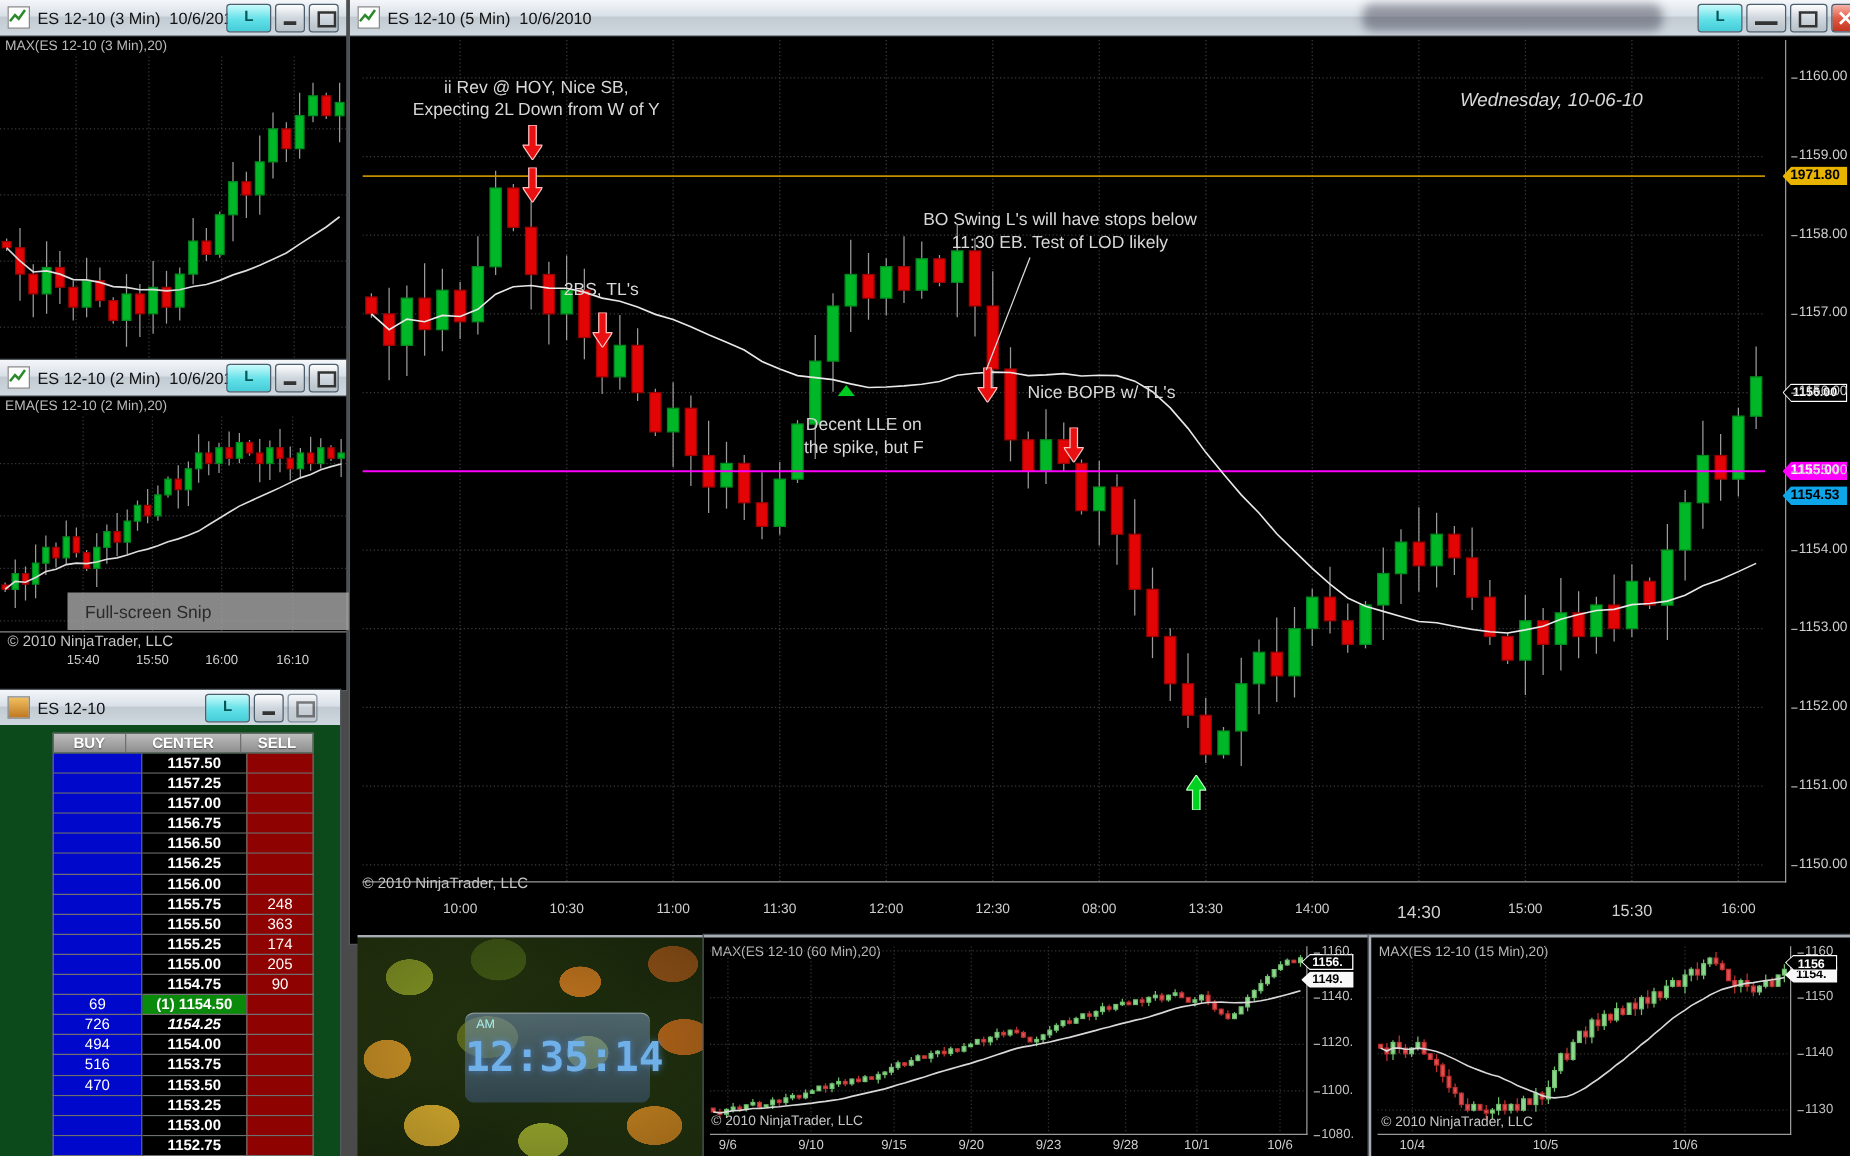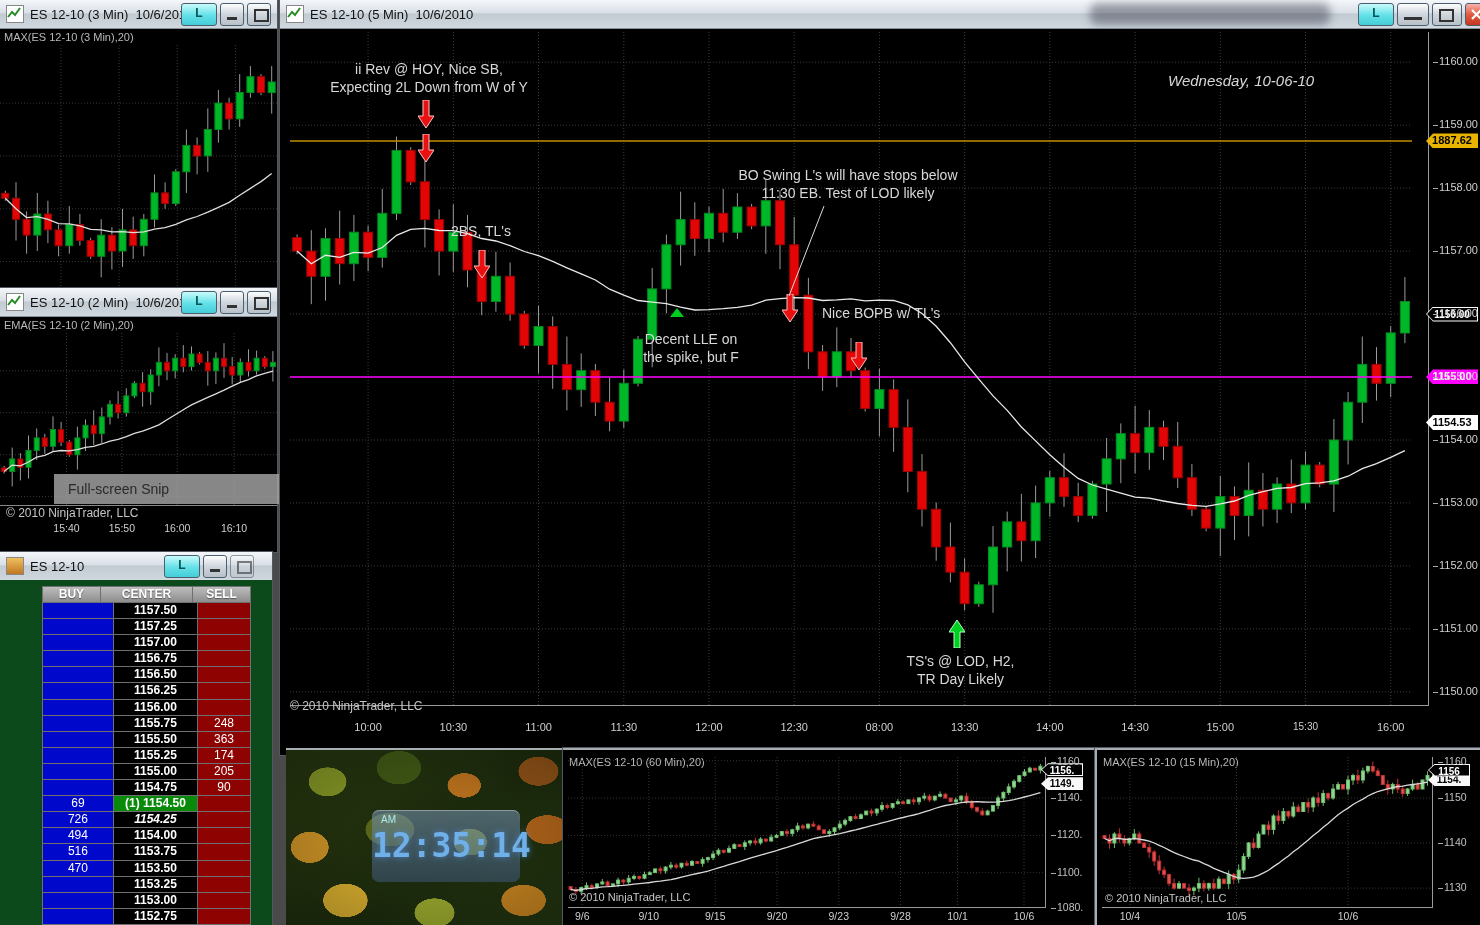--- a/index.html
+++ b/index.html
@@ -592,26 +592,26 @@
         <rect x="1096.2" y="300.9" width="9" height="50.4" fill="#00b827" stroke="#028a1e"></rect>
         <line x1="1114.9" y1="245.1" x2="1114.9" y2="311.2" stroke="#9a9a9a"></line>
         <rect x="1110.4" y="269.5" width="9" height="31.5" fill="#00b827" stroke="#028a1e"></rect>
         <line x1="0" y1="108.9" x2="1122" y2="108.9" stroke="#c18f00" stroke-width="1.5"></line>
         <line x1="0" y1="345.0" x2="1122" y2="345.0" stroke="#ff00ff" stroke-width="1.5"></line>
         <polyline points="7.1,219.1 21.3,231.7 35.5,223.3 49.7,225.4 63.9,220.3 78.1,221.2 92.3,215.5 106.5,203.3 120.7,197.4 134.9,196.4 149.1,198.5 163.3,198.6 177.5,201.7 191.7,206.5 205.9,209.0 220.1,213.6 234.3,219.5 248.5,223.6 262.7,229.4 276.9,235.8 291.2,241.8 305.4,248.0 319.6,257.2 333.8,263.2 348.0,268.5 362.2,270.1 376.4,271.7 390.6,275.1 404.8,278.0 419.0,277.6 433.2,276.7 447.4,275.4 461.6,273.2 475.8,268.2 490.0,266.6 504.2,265.7 518.4,266.0 532.6,268.5 546.8,267.9 561.0,266.9 575.2,268.8 589.4,268.2 603.6,268.5 617.8,272.9 632.0,281.4 646.2,294.3 660.4,310.7 674.6,329.9 688.8,347.2 703.0,363.9 717.2,378.4 731.4,395.0 745.6,408.9 759.8,422.7 774.0,435.3 788.2,446.4 802.4,453.0 816.6,457.1 830.8,461.2 845.1,465.2 859.3,466.2 873.5,469.0 887.7,471.5 901.9,473.4 916.1,474.4 930.3,471.9 944.5,469.0 958.7,463.4 972.9,459.6 987.1,456.4 1001.3,455.5 1015.5,451.7 1029.7,450.8 1043.9,448.9 1058.1,444.2 1072.3,436.6 1086.5,431.6 1100.7,425.3 1114.9,418.7" fill="none" stroke="#e8e8e8" stroke-width="1.3"></polyline>
       </svg>
     <div class="axline-v" style="left:1148px;top:32px;height:674px;"></div>
     <div class="axline-h" style="left:10px;top:705px;width:1139px;"></div>
     <div id="tg5" style="position:absolute;left:1146px;top:32px;width:54px;height:673px;">
-        <div class="tag" style="top: 101.414px; background: rgb(232, 180, 0); color: rgb(0, 0, 0);">1887.62</div>
+        <div class="tag" style="top: 101.414px; background: rgb(232, 180, 0); color: rgb(0, 0, 0);">1971.80</div>
         <div class="tag" style="top: 274.543px; background: rgb(255, 255, 255);">
           <div class="tin" style="background: rgb(0, 0, 0); color: rgb(255, 255, 255);">1156.00</div>
         </div>
         <div class="tag" style="top: 337.499px; background: rgb(255, 0, 255); color: rgb(255, 255, 255);">1155.00</div>
-        <div class="tag" style="top: 383px; background: #ffffff; color: rgb(0, 0, 0);">1154.53</div>
+        <div class="tag" style="top: 357px; background: #0ea5e9; color: rgb(0, 0, 0);">1154.53</div>
       </div>
     <div id="ax5y" style="position:absolute;left:1152px;top:32px;width:46px;height:673px;">
         <div class="axlab" style="top: 23.2189px;">1160.00</div>
         <div class="axlab" style="top: 86.1749px;">1159.00</div>
         <div class="axlab" style="top: 149.131px;">1158.00</div>
         <div class="axlab" style="top: 212.087px;">1157.00</div>
         <div class="axlab" style="top: 275.043px;">1156.00</div>
         <div class="axlab" style="top: 337.999px;">1155.00</div>
         <div class="axlab" style="top: 400.955px;">1154.00</div>
         <div class="axlab" style="top: 463.911px;">1153.00</div>
@@ -622,38 +622,36 @@
     <div id="ax5x" style="position:absolute;left:10px;top:721px;width:1122px;height:16px;">
         <div class="axxlab" style="left: 78.0912px; font-size: 11px;">10:00</div>
         <div class="axxlab" style="left: 163.363px; font-size: 11px;">10:30</div>
         <div class="axxlab" style="left: 248.523px; font-size: 11px;">11:00</div>
         <div class="axxlab" style="left: 333.795px; font-size: 11px;">11:30</div>
         <div class="axxlab" style="left: 418.955px; font-size: 11px;">12:00</div>
         <div class="axxlab" style="left: 504.227px; font-size: 11px;">12:30</div>
         <div class="axxlab" style="left: 589.387px; font-size: 11px;">08:00</div>
         <div class="axxlab" style="left: 674.659px; font-size: 11px;">13:30</div>
         <div class="axxlab" style="left: 759.818px; font-size: 11px;">14:00</div>
-        <div class="axxlab" style="left: 845.09px; font-size: 11px;">14:30</div>
+        <div class="axxlab" style="left: 845.09px; font-size: 14px;">14:30</div>
         <div class="axxlab" style="left: 930.25px; font-size: 11px;">15:00</div>
-        <div class="axxlab" style="left: 1015.52px; font-size: 10px;">15:30</div>
+        <div class="axxlab" style="left: 1015.52px; font-size: 13px;">15:30</div>
         <div class="axxlab" style="left: 1100.68px; font-size: 11px;">16:00</div>
       </div>
     <div class="cp" style="left:10px;top:699px;">© 2010 NinjaTrader, LLC</div>
 
     <div class="anno" style="left:24px;top:60px;width:250px;">ii Rev @ HOY, Nice SB,
 Expecting 2L Down from W of Y</div>
     <div class="anno" style="left:888px;top:72px;width:200px;font-style:italic;font-size:15px;text-align:left;">Wednesday, 10-06-10</div>
     <div class="anno" style="left:156px;top:222px;width:90px;">2BS, TL's</div>
     <div class="anno" style="left:428px;top:166px;width:280px;">BO Swing L's will have stops below
 11:30 EB. Test of LOD likely</div>
     <div class="anno" style="left:542px;top:304px;width:180px;text-align:left;">Nice BOPB w/ TL's</div>
     <div class="anno" style="left:352px;top:330px;width:118px;">Decent LLE on
 the spike, but F</div>
-    <div class="anno" style="left:598px;top:652px;width:165px;">TS's @ LOD, H2,
-TR Day Likely</div>
 
     <svg class="marker" style="left:138px;top:100px;" width="16" height="28">
         <path d="M5 0h6v16h5L8 28 0 16h5z" fill="#e81010" stroke="#ffc2c2" stroke-width="1"></path>
       </svg>
     <svg class="marker" style="left:138px;top:134px;" width="16" height="28">
         <path d="M5 0h6v16h5L8 28 0 16h5z" fill="#e81010" stroke="#ffc2c2" stroke-width="1"></path>
       </svg>
     <svg class="marker" style="left:194px;top:250px;" width="16" height="28">
         <path d="M5 0h6v16h5L8 28 0 16h5z" fill="#e81010" stroke="#ffc2c2" stroke-width="1"></path>
       </svg>

